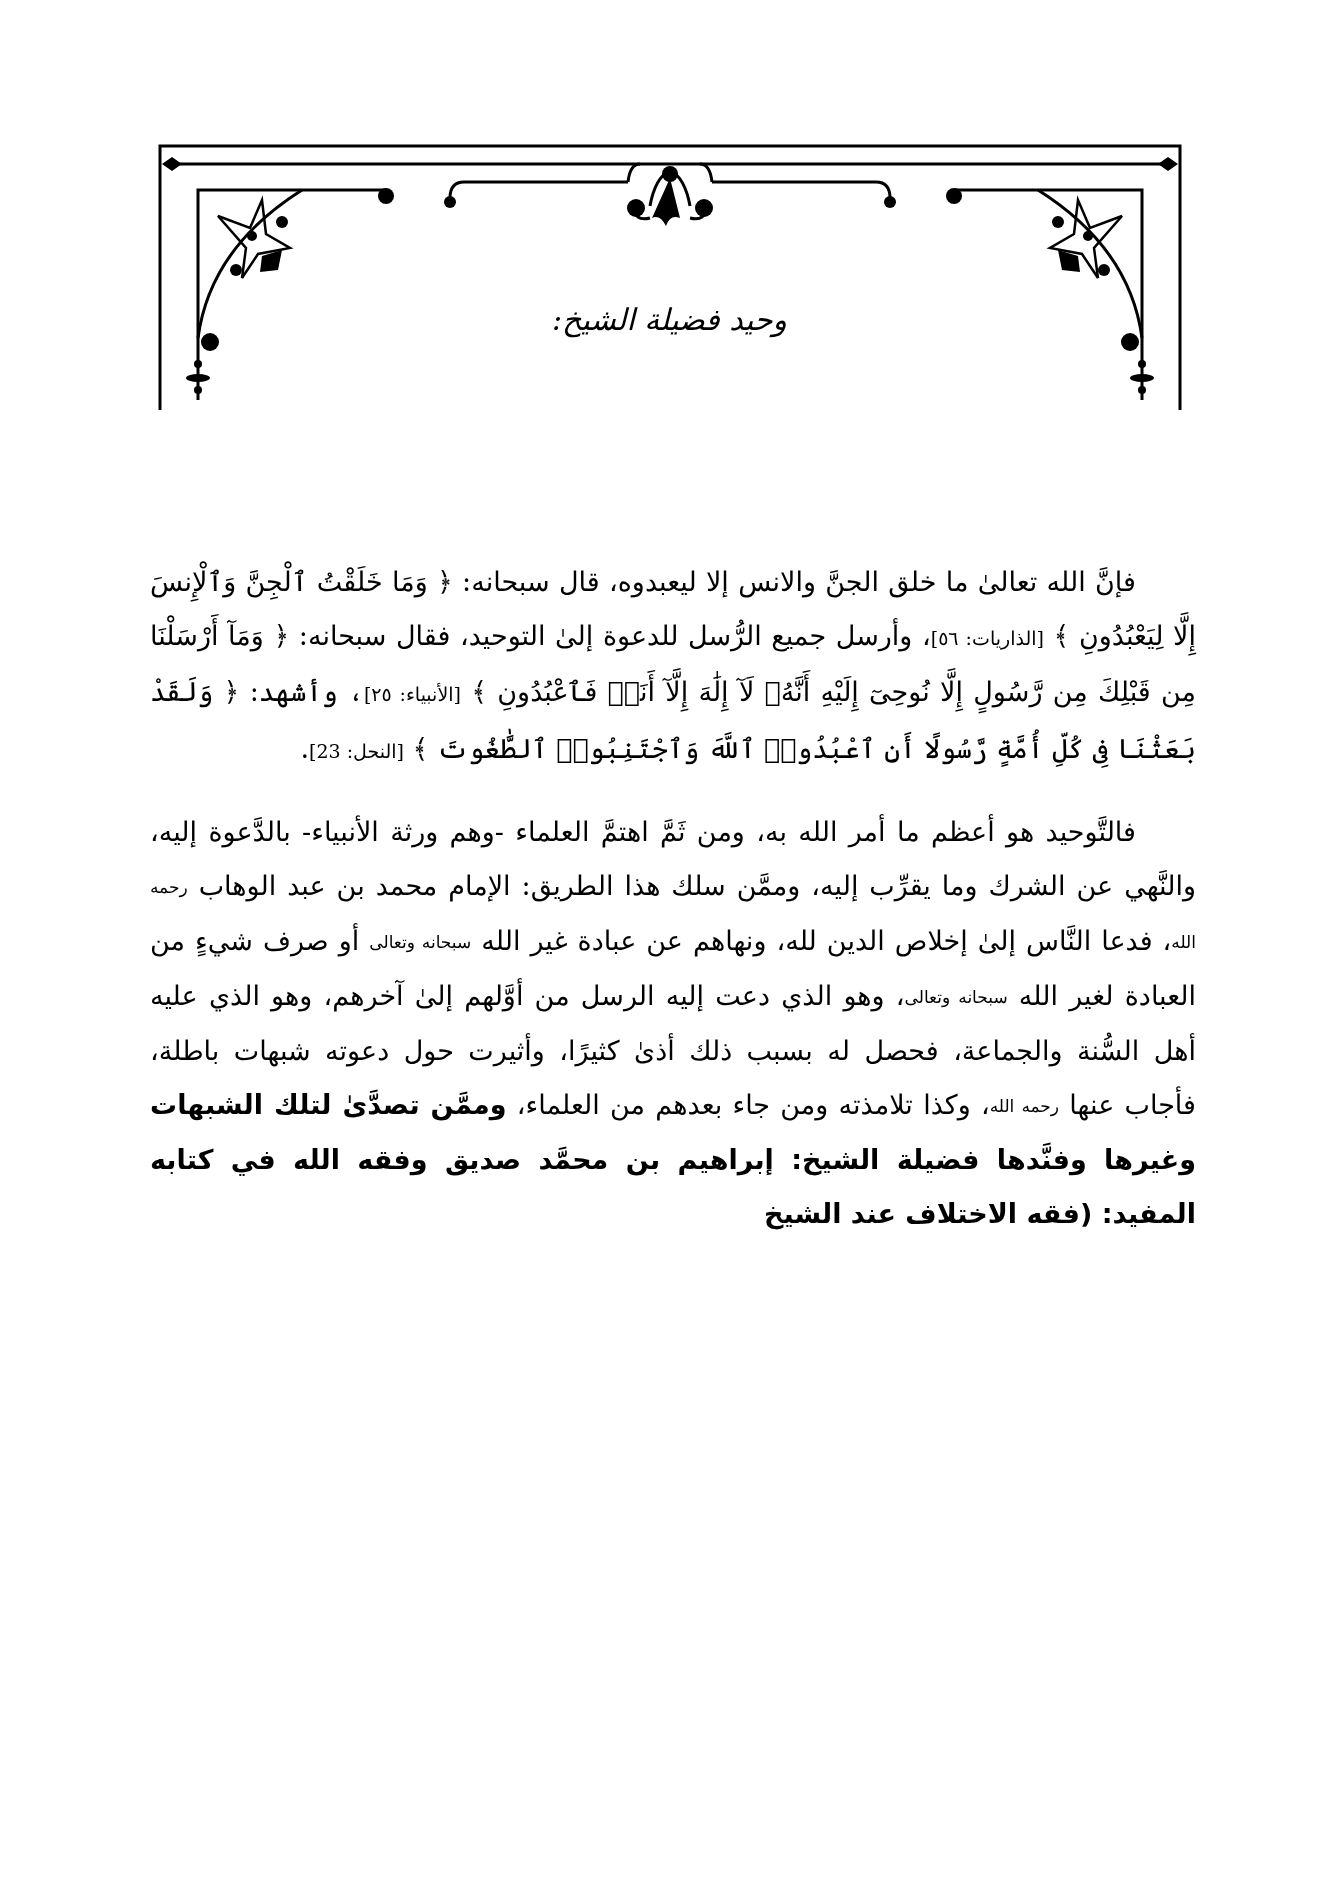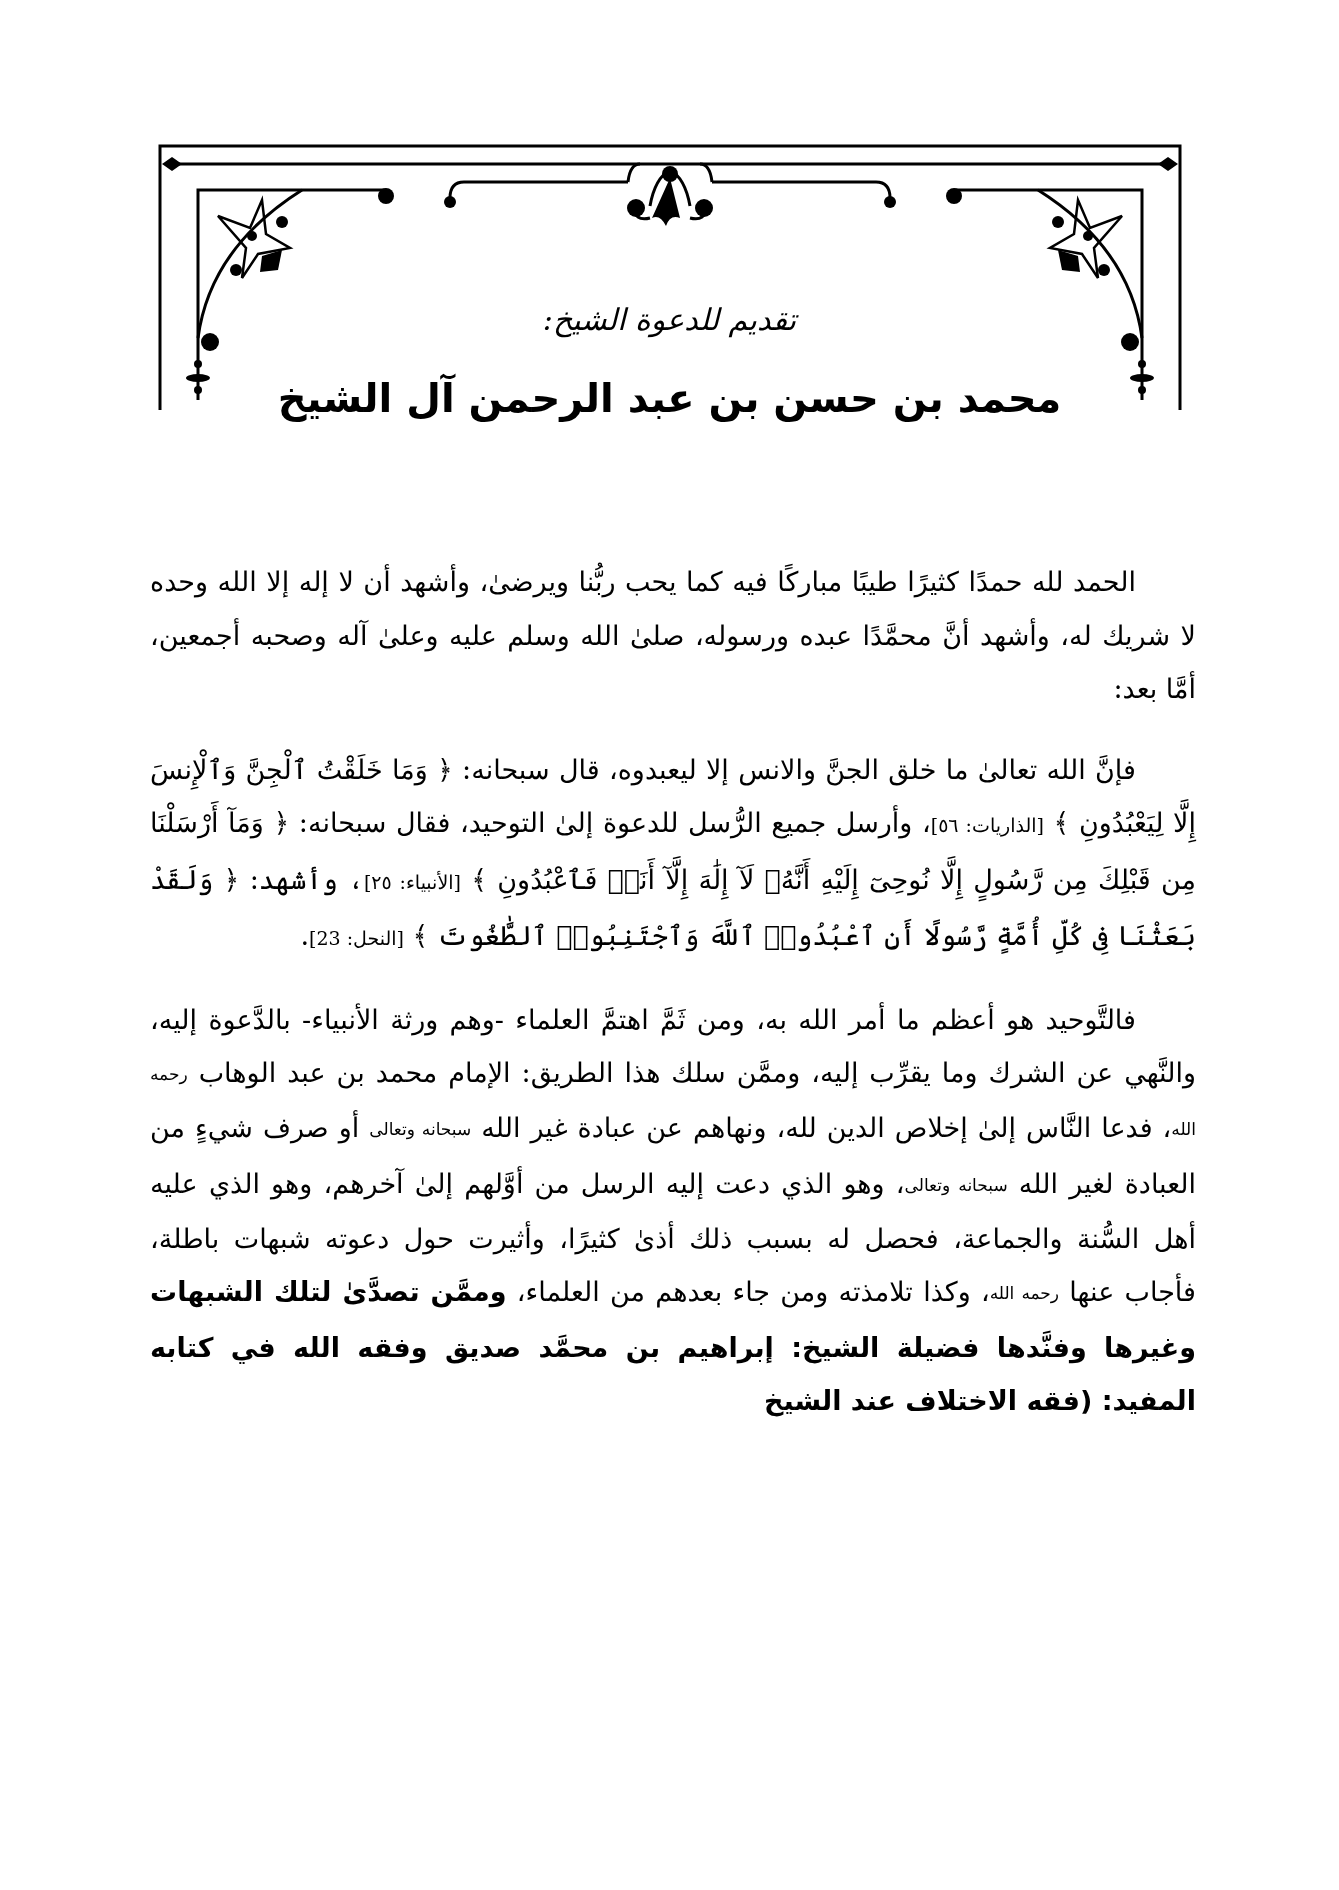--- a/index.html
+++ b/index.html
@@ -87,25 +87,23 @@
       <circle cx="980" cy="204" r="9"></circle>
       <circle cx="48" cy="226" r="4"></circle>
       <circle cx="992" cy="226" r="4"></circle>
       <ellipse cx="48" cy="240" rx="12" ry="4"></ellipse>
       <ellipse cx="992" cy="240" rx="12" ry="4"></ellipse>
       <circle cx="48" cy="252" r="4"></circle>
       <circle cx="992" cy="252" r="4"></circle>
     </g>
   </svg>
 
-  <div class="heading-subtitle">تقديم للدعوة الشيخ:</div>
-  <div class="heading-title">محمد بن حسن بن عبد الرحمن آل الشيخ</div>
+  <div class="heading-subtitle">وحيد فضيلة الشيخ:</div>
 
   <div class="body-text">
-    <p class="para">الحمد لله حمدًا كثيرًا طيبًا مباركًا فيه كما يحب ربُّنا ويرضىٰ، وأشهد أن لا إله إلا الله وحده لا شريك له، وأشهد أنَّ محمَّدًا عبده ورسوله، صلىٰ الله وسلم عليه وعلىٰ آله وصحبه أجمعين، أمَّا بعد:</p>
 
     <p class="para">
       <span>فإنَّ الله تعالىٰ ما خلق الجنَّ والانس إلا ليعبدوه، قال سبحانه: </span><span class="quran">﴿ وَمَا خَلَقْتُ ٱلْجِنَّ وَٱلْإِنسَ إِلَّا لِيَعْبُدُونِ ﴾</span>
       <span class="ref">[الذاريات: ٥٦]</span><span>، وأرسل جميع الرُّسل للدعوة إلىٰ التوحيد، فقال سبحانه: </span><span class="quran">﴿ وَمَآ أَرْسَلْنَا مِن قَبْلِكَ مِن رَّسُولٍ إِلَّا نُوحِىٓ إِلَيْهِ أَنَّهُۥ لَآ إِلَٰهَ إِلَّآ أَنَا۠ فَٱعْبُدُونِ ﴾</span>
       <span class="ref">[الأنبياء: ٢٥]</span><span>، وأشهد: </span><span class="quran">﴿ وَلَقَدْ بَعَثْنَا فِى كُلِّ أُمَّةٍ رَّسُولًا أَنِ ٱعْبُدُوا۟ ٱللَّهَ وَٱجْتَنِبُوا۟ ٱلطَّٰغُوتَ ﴾</span>
       <span class="ref">[النحل: 23]</span><span>.</span>
     </p>
 
     <p class="para last">
       <span>فالتَّوحيد هو أعظم ما أمر الله به، ومن ثَمَّ اهتمَّ العلماء -وهم ورثة الأنبياء- بالدَّعوة إليه، والنَّهي عن الشرك وما يقرِّب إليه، وممَّن سلك هذا الطريق: الإمام محمد بن عبد الوهاب </span><span class="honorific">رحمه الله</span><span>، فدعا النَّاس إلىٰ إخلاص الدين لله، ونهاهم عن عبادة غير الله </span><span class="honorific">سبحانه وتعالى</span><span> أو صرف شيءٍ من العبادة لغير الله </span><span class="honorific">سبحانه وتعالى</span><span>، وهو الذي دعت إليه الرسل من أوَّلهم إلىٰ آخرهم، وهو الذي عليه أهل السُّنة والجماعة، فحصل له بسبب ذلك أذىٰ كثيرًا، وأثيرت حول دعوته شبهات باطلة، فأجاب عنها </span><span class="honorific">رحمه الله</span><span>، وكذا تلامذته ومن جاء بعدهم من العلماء، </span><span class="bold">وممَّن تصدَّىٰ لتلك الشبهات وغيرها وفنَّدها فضيلة الشيخ: إبراهيم بن محمَّد صديق وفقه الله في كتابه المفيد: (فقه الاختلاف عند الشيخ</span>

